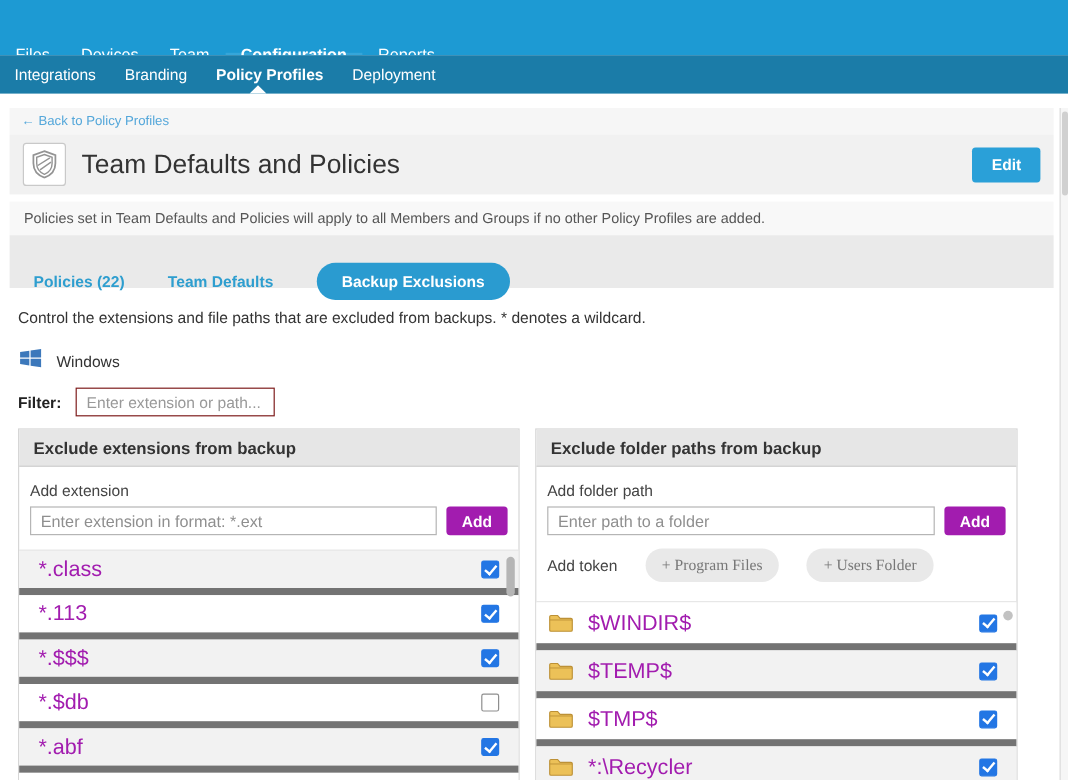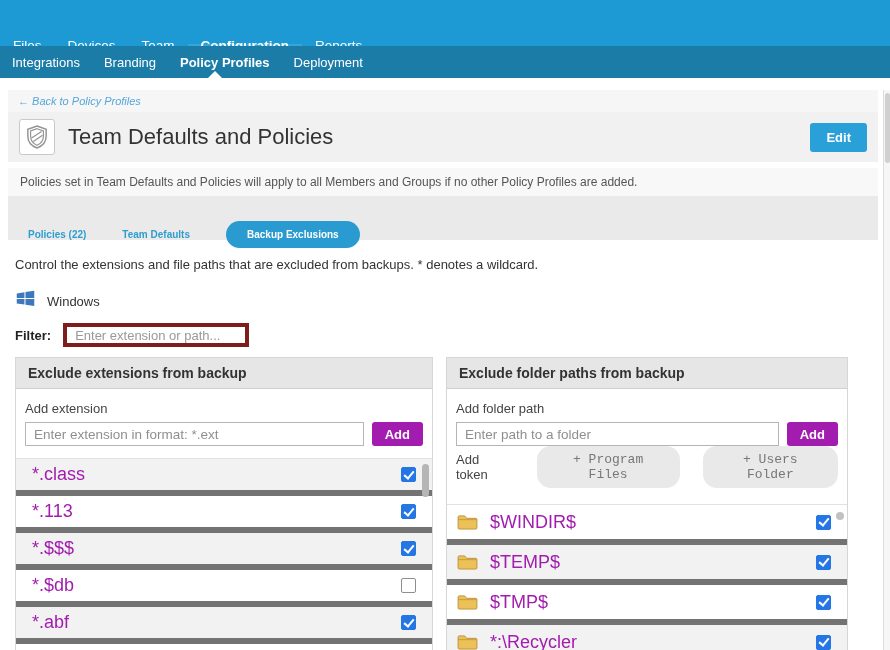--- a/index.html
+++ b/index.html
@@ -23,64 +23,64 @@
     color:#fff; font-size:13px; position:relative; }
   .subnav-item { padding:0 12px; height:100%; display:flex; align-items:center; cursor:pointer; }
   .subnav-item.active { font-weight:700; }
   .subnav-caret { position:absolute; bottom:0; left:208px; width:0; height:0;
     border-left:7px solid transparent; border-right:7px solid transparent;
     border-bottom:7px solid #fff; }
 
   
   .bands { margin:12px 12px 0 8px; }
   .back-row { background:#f6f6f6; height:22px; display:flex; align-items:center; padding:0 10px; }
-  .back-link { color:#54a7da; font-size:11px; text-decoration:none; cursor:pointer;font-style:italic; }
+  .back-link { color:#54a7da; font-size:11px; text-decoration:none; cursor:pointer; }
   .title-row { background:#f1f1f1; height:50px; display:flex; align-items:center; padding:0 11px; }
   .shield-box { width:36px; height:36px; background:#fff; border:1px solid #c9c9c9;
     border-radius:3px; display:flex; align-items:center; justify-content:center; }
   .page-title { font-size:22px; color:#333; margin-left:13px; font-weight:400; }
   .edit-btn { margin-left:auto; background:#2aa0d8; color:#fff; font-weight:700;
     font-size:13px; border:none; border-radius:3px; padding:7px 16px; cursor:pointer;
     font-family:inherit; }
   .info-row { background:#f8f8f8; height:28px; display:flex; align-items:center;
     padding:0 12px; font-size:12px; color:#555; margin-top:6px; }
   .tabs-row { background:#eaeaea; height:44px; display:flex; align-items:center; padding-left:20px; }
-  .tab { color:#2e9ecf; font-weight:700; font-size:10px; margin-right:36px; cursor:pointer;margin-top:32px; }
+  .tab { color:#2e9ecf; font-weight:700; font-size:13px; margin-right:36px; cursor:pointer;margin-top:32px; }
   .tab.pill { background:#2a9bd0; color:#fff; padding:8px 21px; border-radius:17px; margin-right:0; }
 
   
   .content { padding:17px 15px 0 15px; }
   .description { font-size:13px; color:#333; }
   .platform-row { display:flex; align-items:flex-end; gap:11px; margin-top:16px;
     font-size:13px; color:#333; }
   .filter-row { display:flex; align-items:center; margin-top:14px; font-size:13px; color:#222; }
   .filter-label { font-weight:700; }
-  .filter-input { margin-left:12px; width:186px; height:24px; border:4px solid #7f1d1d;
+  .filter-input { margin-left:12px; width:166px; height:24px; border:1px solid #7f1d1d;
     font-size:13px; padding:0 8px; font-family:inherit; color:#333; }
   .filter-input::placeholder { color:#999; }
 
   
   .panels { display:flex; gap:13px; margin-top:10px; align-items:flex-start; }
   .panel { border:1px solid #d6d6d6; background:#fff; }
   .panel.left { width:418px; }
   .panel.right { width:402px; }
   .panel-header { background:#e6e6e6; border-bottom:1px solid #cfcfcf; padding:7px 12px;
     font-size:14px; font-weight:700; color:#333; }
   .panel-body { padding:10px 9px 0 9px; }
   .add-label { font-size:13px; color:#444; margin:2px 0 6px; }
   .add-row { display:flex; gap:8px; }
   .add-input { flex:1; height:24px; border:1px solid #b5b5b5; font-size:13.5px;
     padding:0 8px; font-family:Liberation Sans, sans-serif; color:#333; }
   .add-input::placeholder { color:#8f8f8f; }
   .add-btn { background:#a21caf; color:#fff; border:none; border-radius:3px; font-weight:700;
     font-size:13px; padding:0 13px; height:24px; cursor:pointer; font-family:inherit; }
-  .token-row { display:flex; align-items:center; gap:23px; padding-bottom:4px;
+  .token-row { display:flex; align-items:center; gap:23px; margin-top:11px; padding-bottom:4px;
     font-size:13px; color:#444; }
   .token-btn { background:#e9e9e9; color:#777; border:none; border-radius:14px;
-    padding:6px 14px; font-size:13px; cursor:pointer; font-family:Liberation Mono, monospace; }
+    padding:6px 14px; font-size:13px; cursor:pointer; font-family:Liberation Serif, serif; }
 
   .list { margin-top:12px; border-top:1px solid #e2e2e2; position:relative; }
   .row { height:37px; display:flex; align-items:center; padding:0 16px;
     border-bottom:6px solid #737373; font-size:18px; color:#a21caf; }
   .left .row:nth-child(odd) { background:#f2f2f2; }
   .left .row:nth-child(even) { background:#fff; }
   .right .row { height:40px; padding:0 16px 0 10px; }
   .right .row:nth-child(odd) { background:#fff; }
   .right .row:nth-child(even) { background:#f2f2f2; }
   .folder-wrap { margin-right:12px; display:flex; flex:0 0 auto; }

